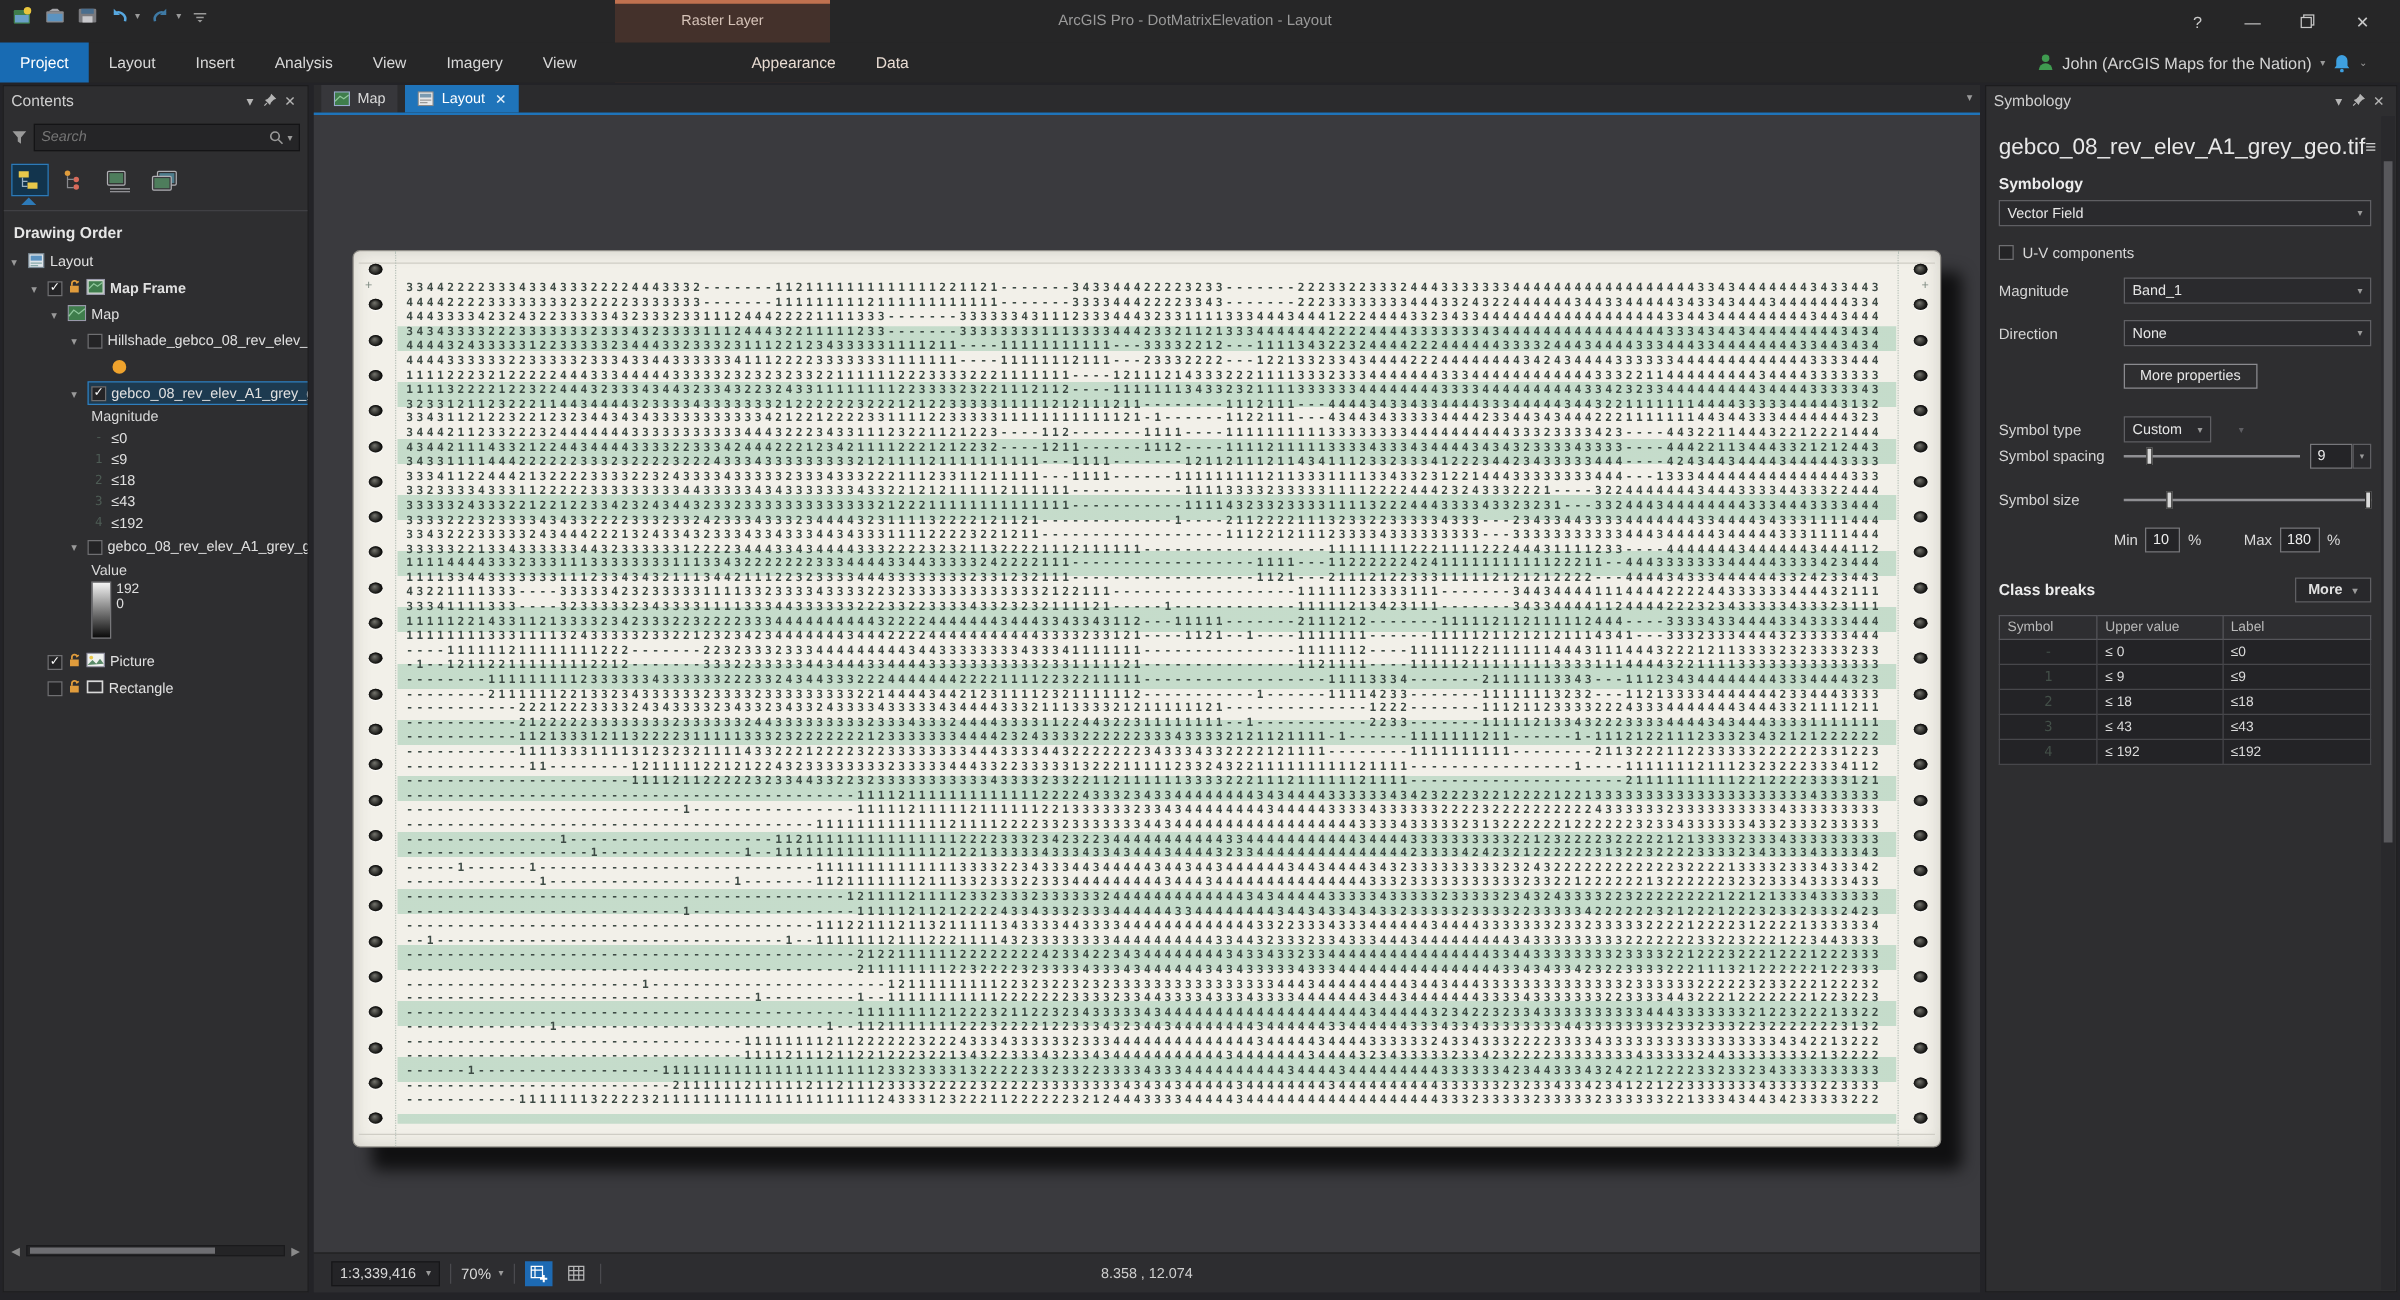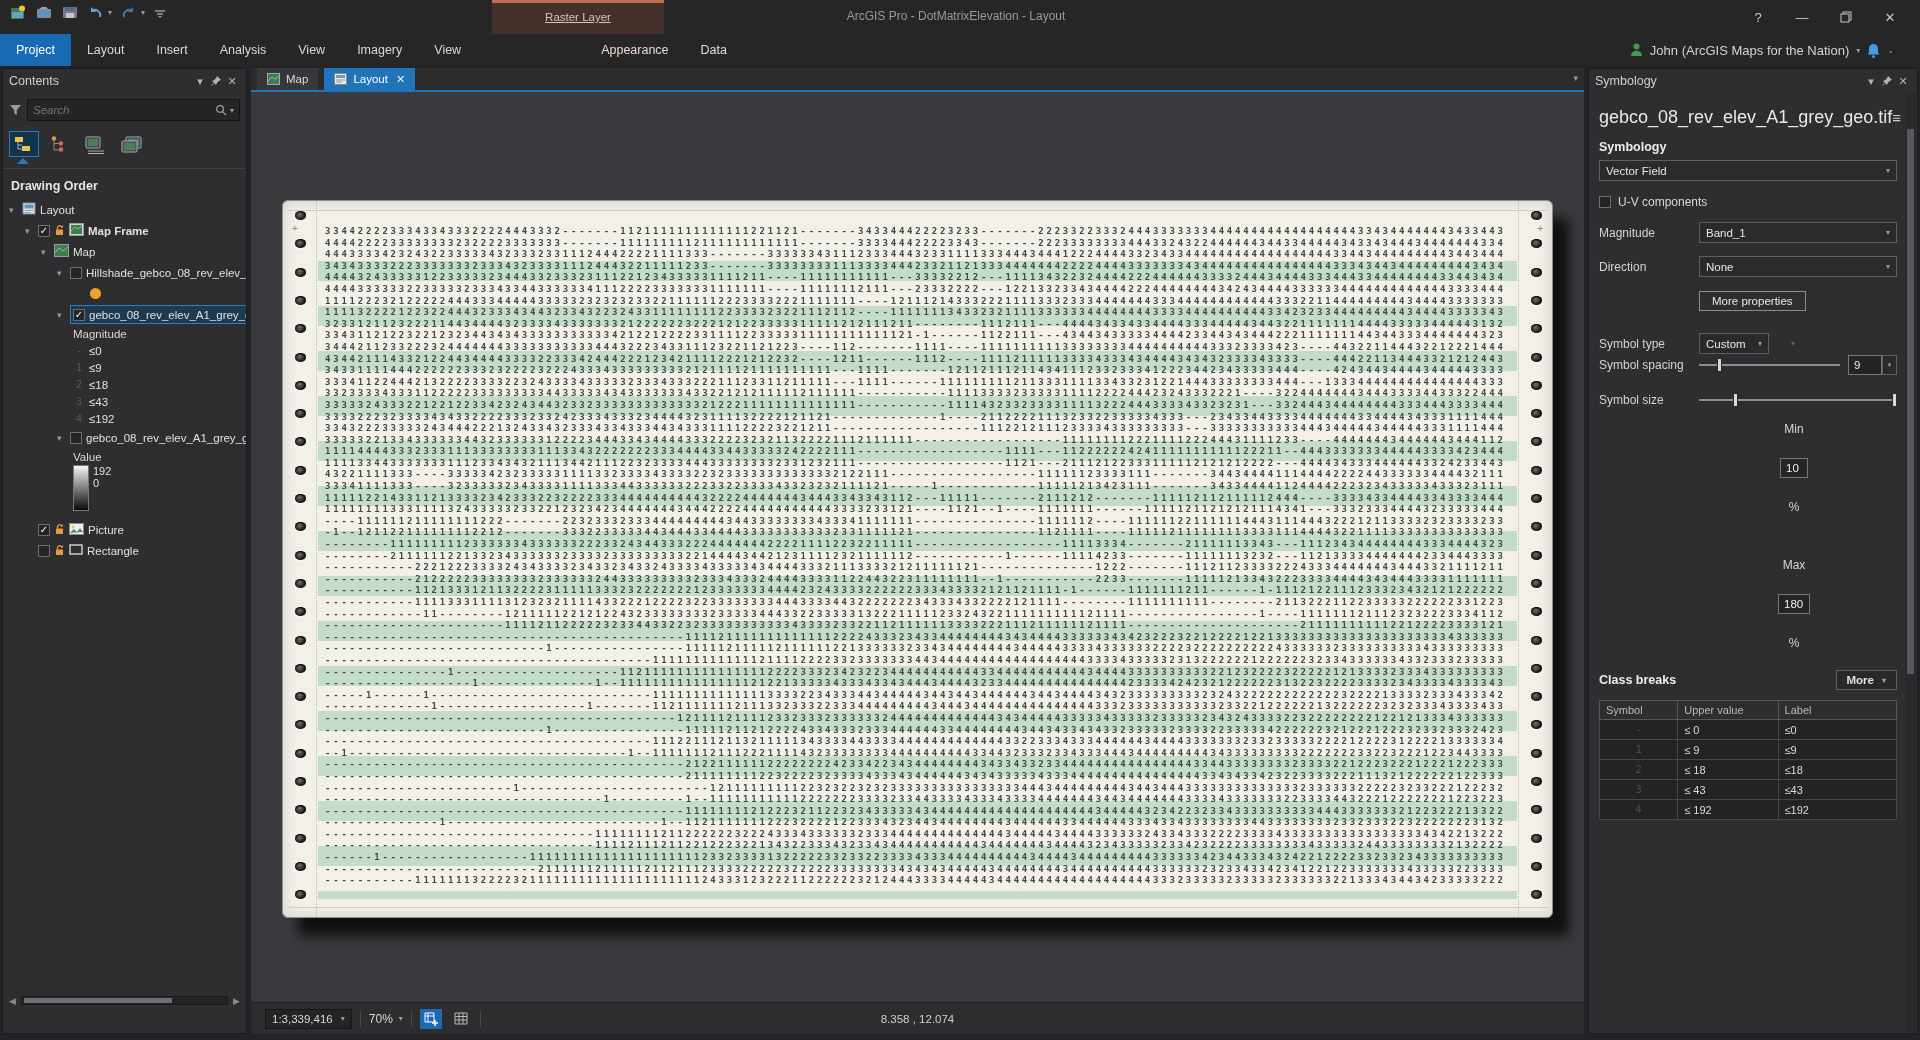--- a/index.html
+++ b/index.html
@@ -13,21 +13,21 @@
   .qat .caret { color:#9a9a9a; font-size:8px; margin-left:-4px; }
   .win-title { position:absolute; left:956px; top:9px; transform:translateX(-50%);
     color:#9a9a9a; font-size:12px; white-space:nowrap; }
   .winbtns { position:absolute; right:8px; top:0; height:34px; display:flex; align-items:center; gap:0; }
   .winbtn { width:44px; height:30px; display:flex; align-items:center; justify-content:center;
     color:#c8c8c8; font-size:13px; }
   
   .ctx { position:absolute; left:492px; top:0; width:172px; height:66px;
     background:#44312b; border-top:3px solid #c0714f; z-index:1; }
   .ctx-label { position:absolute; left:0; right:0; top:8px; text-align:center;
-    color:#d6c3b8; font-size:11.5px;text-decoration:underline; }
+    color:#d6c3b8; font-size:11.5px; }
 
   
   .tabrow { position:absolute; left:0; top:34px; right:0; height:32px; background:#262627; z-index:2;text-decoration:underline; }
   .rtabs { position:absolute; left:0; top:0; height:32px; display:flex; }
   .rtab { padding:0 16px; height:32px; display:flex; align-items:center; font-size:12.5px; color:#d8d8d8; }
   .rtab.active { background:#186bb3; color:#fff; }
   .rtab.ctxtab { color:#e8dbd2; }
   .userrow { position:absolute; right:26px; top:0; height:32px; display:flex; align-items:center; gap:7px; }
   .userrow .uname { color:#d4d4d4; font-size:13px; }
   .userrow .caret { color:#9a9a9a; font-size:8px; }
@@ -133,21 +133,21 @@
   .btn { display:inline-block; background:transparent; border:1px solid #8b8b8f; color:#e8e8e8;
     padding:3px 12px; font-size:11.5px; }
   .smallcombo { width:70px; }
   .slider { position:relative; height:14px; flex:1; }
   .slider .track { position:absolute; left:0; right:0; top:6px; height:2px; background:#8f8f93; }
   .slider .handle { position:absolute; top:0; width:5px; height:14px; background:#d9d9d9; border:1px solid #2a2a2a; }
   .numbox { width:34px; height:20px; background:#242427; border:1px solid #77777b; color:#eee;
     display:flex; align-items:center; padding:0 5px; font-size:11.5px; }
   .spin { width:15px; height:20px; background:#2a2a2d; border:1px solid #5f5f63; color:#9a9a9a;
     display:flex; align-items:center; justify-content:center; font-size:7px; }
-  .mmrow { display:flex; align-items:center; gap:22px; margin-top:12px; padding-left:92px; color:#d8d8d8;flex-direction:column; }
+  .mmrow { display:flex; align-items:center; gap:6px; margin-top:12px; padding-left:92px; color:#d8d8d8; }
   .cbhead { display:flex; align-items:center; margin-top:20px; }
   .cbhead .t { font-weight:bold; font-size:12.5px; color:#ececec; flex:1; }
   .morebtn { background:#28282b; border:1px solid #5f5f63; color:#e0e0e0; padding:3px 10px; font-size:11.5px;
     display:flex; align-items:center; gap:8px;font-weight:bold; }
   table.cbt { border-collapse:collapse; width:100%; margin-top:10px; font-size:11px; }
   table.cbt th { background:#2e2e31; color:#b9b9b9; font-weight:normal; text-align:left;
     border:1px solid #55555a; padding:3px 6px; }
   table.cbt td { background:#232326; color:#dcdcdc; border:1px solid #47474b; padding:3px 6px; height:15px; }
   table.cbt td.symc { color:#434f48; font-family:"DejaVu Sans Mono",monospace; text-align:center; }
   .vscroll { position:absolute; right:1px; top:24px; bottom:1px; width:11px; background:#29292c; }

